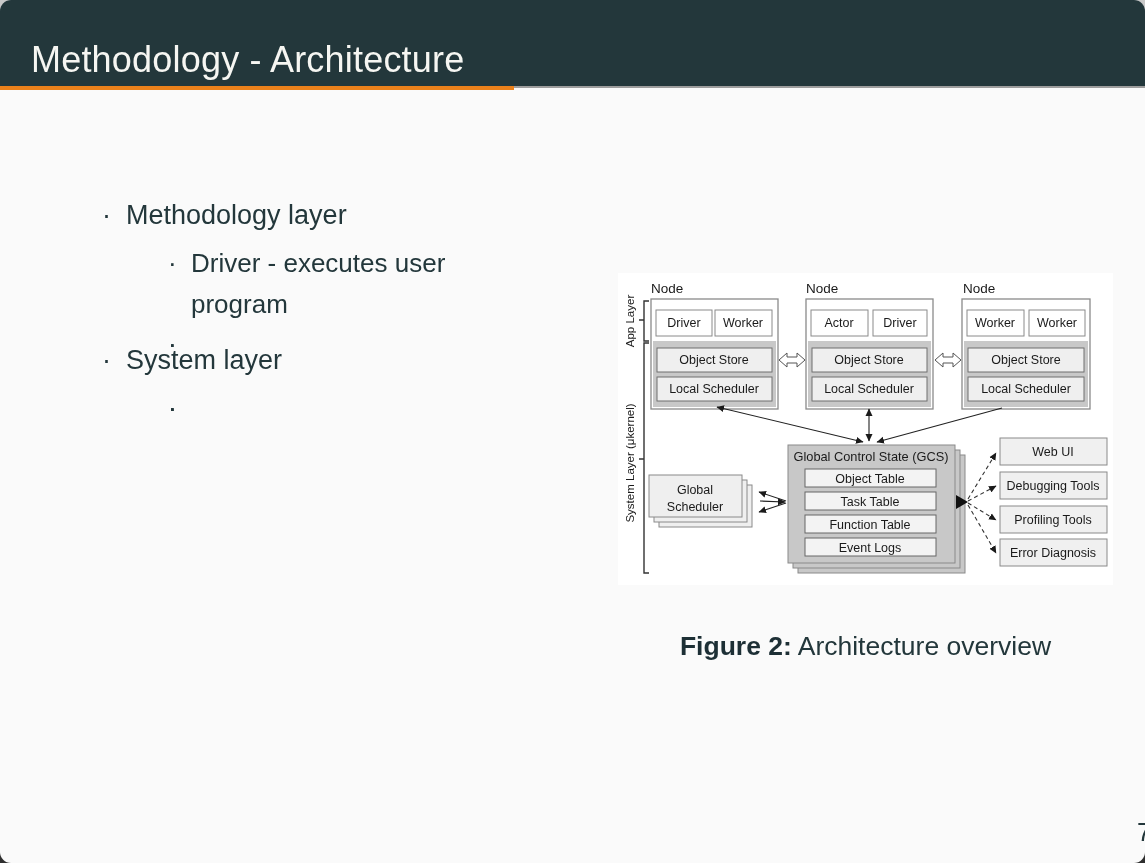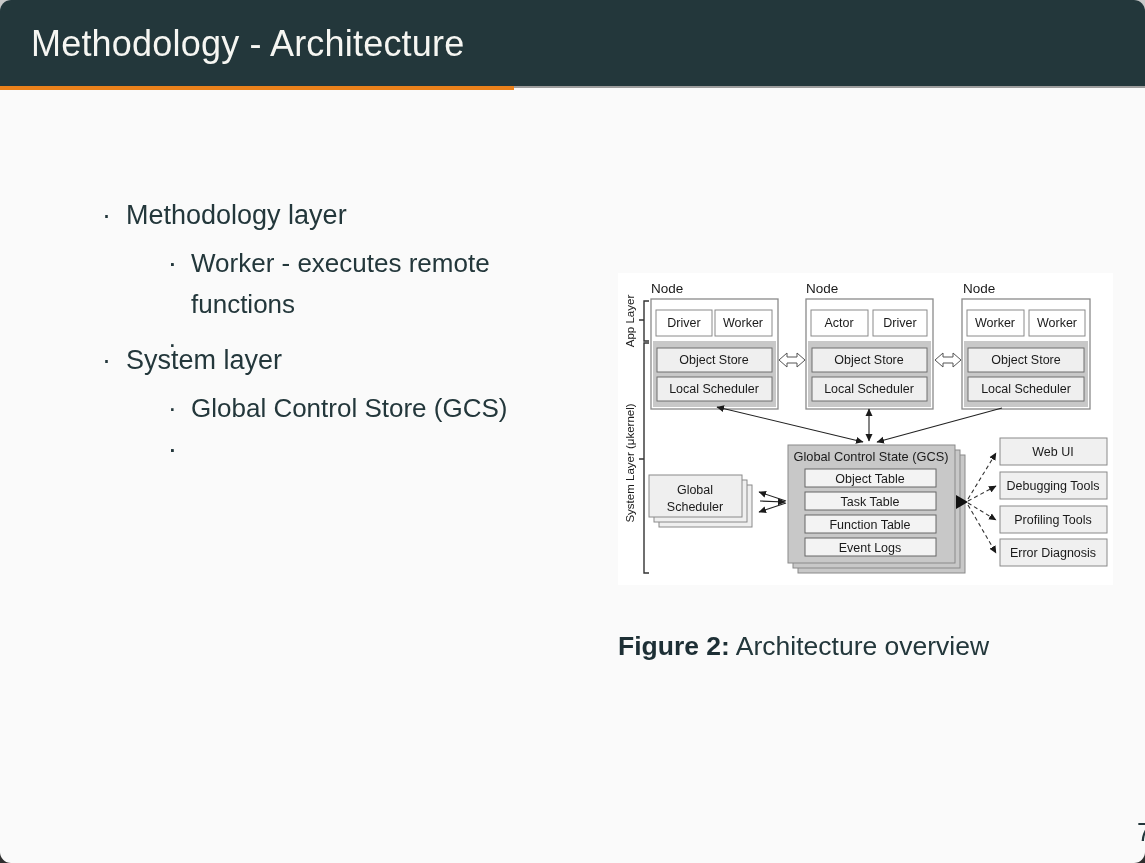--- a/index.html
+++ b/index.html
@@ -11,21 +11,21 @@
   .slide {
     position:relative; width:1145px; height:863px;
     background:#fafafa; border-radius:11px; overflow:hidden;
     color:#23373b;
   }
   .titlebar {
     position:absolute; top:0; left:0; width:1145px; height:86px;
     background:#23373b;
   }
   .titlebar h1 {
-    margin:0; padding:0 0 0 31px; font-size:36px; font-weight:500;
+    margin:0; padding:16px 0 0 31px; font-size:36px; font-weight:500;
     color:#f6f6f2; line-height:88px; letter-spacing:0.2px;
   }
   .progress { position:absolute; top:86px; left:0; width:1145px; height:5px; }
   .progress-done { position:absolute; left:0; top:0; width:514px; height:4px; background:#eb811b; }
   .progress-rest { position:absolute; left:514px; top:0; right:0; height:2px; background:#9d9d9d; }
 
   .bullets { position:absolute; left:100px; top:195px; width:490px; }
   .item { position:relative; }
   .dot { position:absolute; top:0; }
   .l1 { padding-left:26px; font-size:27px; line-height:40px; }
@@ -37,21 +37,21 @@
   .gap-top { margin-top:16px; }
 
   .figpanel {
     position:absolute; left:618px; top:273px; width:495px; height:312px;
     margin:0; background:#ffffff;
   }
   .figpanel svg { display:block; font-family:"Liberation Sans", sans-serif; }
 
   .caption {
     position:absolute; left:618px; top:631px; width:495px;
-    font-size:26.5px; color:#23373b;
+    text-align:center; font-size:26.5px; color:#23373b;
   }
   .cap-label { font-weight:bold; color:#1d2f35; }
 
   .pagenum {
     position:absolute; left:1137px; top:817px; font-size:26px; color:#23373b;
   }
 
   svg text { fill:#1a1a1a; }
 </style>
 </head>
@@ -68,38 +68,37 @@
   </div>
 
   <div class="bullets">
     <div class="item l1">
       <span class="dot">·</span>
       <span class="txt">Methodology layer</span>
     </div>
     <div class="sub">
       <div class="item l2">
         <span class="dot">·</span>
-      </div>
-      <div class="item l2">
-        <span class="dot">·</span>
-        <span class="txt">Worker - executes remote
-functions</span>
+        <span class="txt">Driver - executes user
+program</span>
+      </div>
+      <div class="item l2">
+        <span class="dot">·</span>
       </div>
       <div class="item l2">
         <span class="dot">·</span>
       </div>
     </div>
     <div class="item l1 gap-top">
       <span class="dot">·</span>
       <span class="txt">System layer</span>
     </div>
     <div class="sub">
       <div class="item l2">
         <span class="dot">·</span>
-        <span class="txt">Global Control Store (GCS)</span>
       </div>
       <div class="item l2">
         <span class="dot">·</span>
       </div>
       <div class="item l2">
         <span class="dot">·</span>
       </div>
     </div>
   </div>
 

